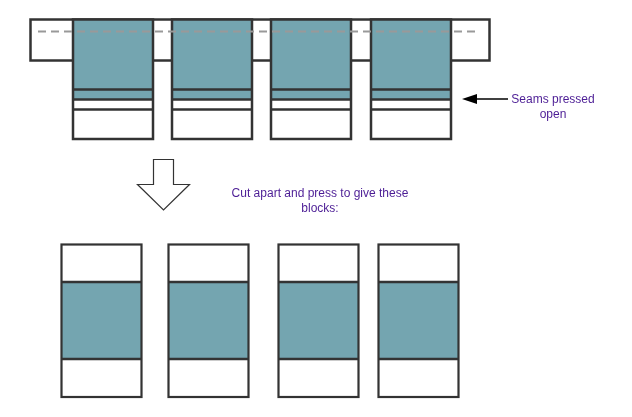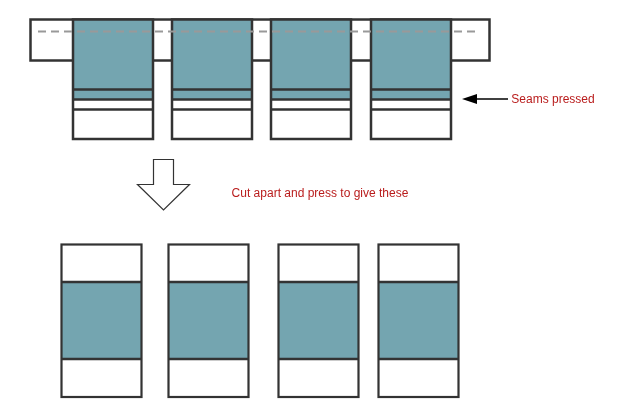--- a/index.html
+++ b/index.html
@@ -1,18 +1,18 @@
 <!DOCTYPE html>
 <html><head>
 <meta charset="utf-8">
 <style>
   html, body { margin:0; padding:0; background:#ffffff; }
   body { width:632px; height:417px; position:relative; overflow:hidden; font-family:"Liberation Sans", sans-serif; }
   svg { position:absolute; left:0; top:0; }
-  .lbl { position:absolute; font-size:12px; color:#b91c1c; text-align:center; line-height:15px; }
+  .lbl { position:absolute; font-size:12px; color:#4c1d95; text-align:center; line-height:15px; }
 </style>
 </head>
 <body>
 
 <svg width="632" height="417">
 
   <rect x="30.5" y="19.5" width="459" height="41" fill="#fff" stroke="#333" stroke-width="2.5"></rect>
   <g id="top-blocks">
       <g>
         <rect x="73" y="19.5" width="80" height="80" fill="#74a5b0"></rect>
@@ -88,16 +88,18 @@
         <rect x="378.5" y="359" width="80" height="38" fill="#fff"></rect>
         <rect x="378.5" y="244.5" width="80" height="152.5" fill="none" stroke="#333333" stroke-width="2.2"></rect>
         <line x1="378.5" y1="282" x2="458.5" y2="282" stroke="#333333" stroke-width="2.5"></line>
         <line x1="378.5" y1="359" x2="458.5" y2="359" stroke="#333333" stroke-width="2.5"></line>
       </g>
     </g>
 </svg>
 
 <div class="lbl" style="left:503px;top:92px;width:100px;">
   <div>Seams pressed</div>
+  <div>open</div>
 </div>
 <div class="lbl" style="left:205px;top:170px;width:230px;margin-top:16px;">
   <div>Cut apart and press to give these</div>
+  <div>blocks:</div>
 </div>
 
 </body></html>

